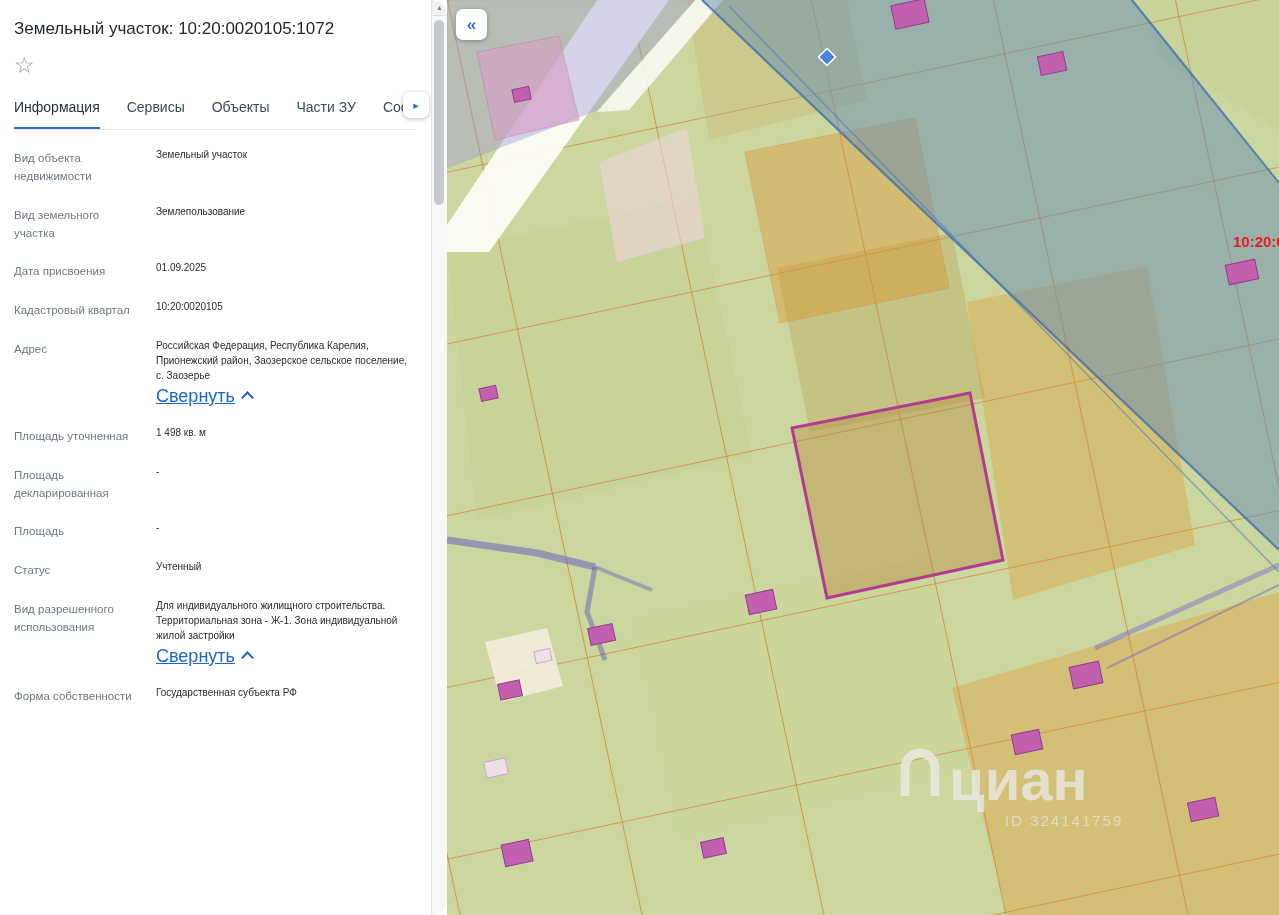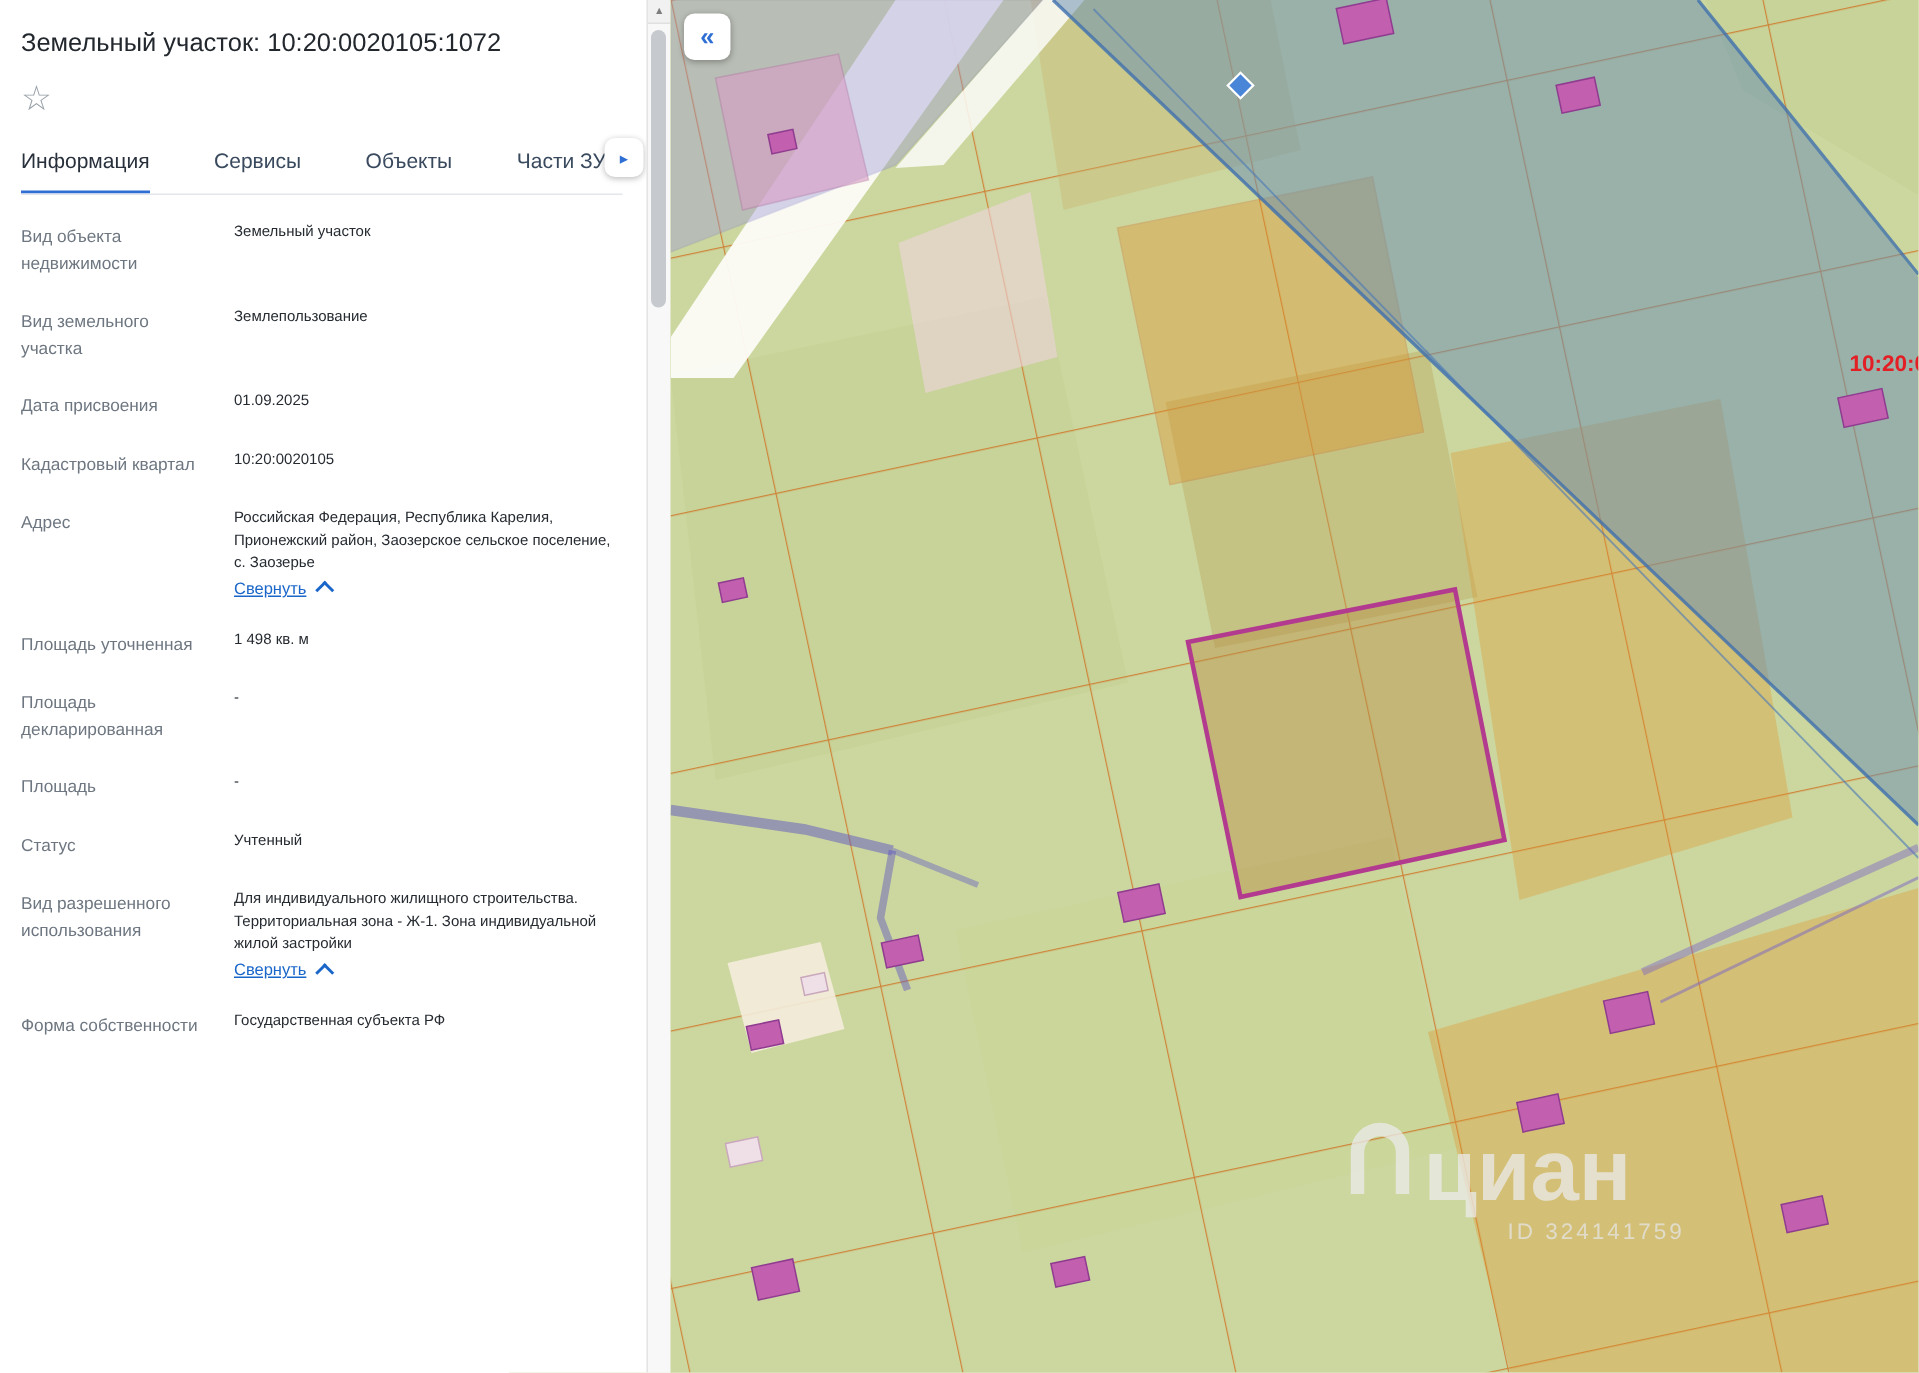--- a/index.html
+++ b/index.html
@@ -1,37 +1,37 @@
 <!DOCTYPE html>
 <html><head>
 <meta charset="utf-8">
 <style>
   html,body{margin:0;padding:0;}
   body{
     width:1279px;height:915px;overflow:hidden;display:flex;
     font-family:"Liberation Sans",sans-serif;background:#fff;
   }
   
-  .panel{width:447px;flex:none;height:915px;position:relative;background:#fff;overflow:hidden;}
+  .panel{width:447px;flex:none;height:915px;position:relative;background:#fff;overflow:hidden;border-radius:15px;}
   .panel-inner{padding:18px 32px 0 14px;}
   .title{font-size:17px;color:#23282e;font-weight:500;line-height:1.3;}
   .star{margin-top:14px;font-size:23px;color:#98a0a8;width:28px;line-height:1;cursor:pointer;}
   .tabbar{position:relative;margin-top:12px;border-bottom:1px solid #e3e6ea;}
-  .tab-list{display:flex;gap:43px;overflow:hidden;width:400px;white-space:nowrap;}
+  .tab-list{display:flex;gap:27px;overflow:hidden;width:400px;white-space:nowrap;}
   .tab{font-size:14px;color:#3a4a5e;padding:10px 0 12px;flex:none;cursor:pointer;}
   .tab.active{border-bottom:2px solid #2f6fd4;color:#28303c;}
   .tab-next{position:absolute;left:389px;top:3px;width:26px;height:26px;background:#fff;border-radius:7px;
     box-shadow:0 1px 4px rgba(0,0,0,.28);color:#2f6fd4;display:flex;align-items:center;justify-content:center;
     font-size:11px;cursor:pointer;}
   .rows{margin-top:8px;}
   .row{display:grid;grid-template-columns:128px 1fr;column-gap:14px;padding:9px 0;align-items:start;}
   .row-label{font-size:11.5px;color:#6e7781;line-height:1.55;padding-top:3px;}
   .row-value{font-size:10px;color:#262b31;line-height:1.5;}
   .collapse-link{margin-top:3px;display:inline-flex;align-items:center;gap:8px;cursor:pointer;}
-  .link-text{color:#1a66c9;font-size:11px;text-decoration:underline;}
+  .link-text{color:#1a66c9;font-size:18px;text-decoration:underline;}
   .chev{width:7px;height:7px;border-left:2px solid #1a66c9;border-top:2px solid #1a66c9;
     transform:rotate(45deg);display:inline-block;margin-top:2px;}
   
   .scrollbar{position:absolute;right:0;top:0;width:15px;height:100%;background:#f8f8f8;border-left:1px solid #e4e4e4;}
   .scroll-up{height:15px;display:flex;align-items:center;justify-content:center;font-size:7px;color:#7d7d7d;
     background:#f1f1f1;border-bottom:1px solid #e0e0e0;cursor:pointer;}
   .scroll-thumb{position:absolute;left:2px;top:20px;width:10px;height:185px;background:#c6c9ce;border-radius:5px;cursor:pointer;}
   
   .map{flex:1;position:relative;height:100%;background:#ccd79f;overflow:hidden;}
   .map svg{position:absolute;inset:0;display:block;}

